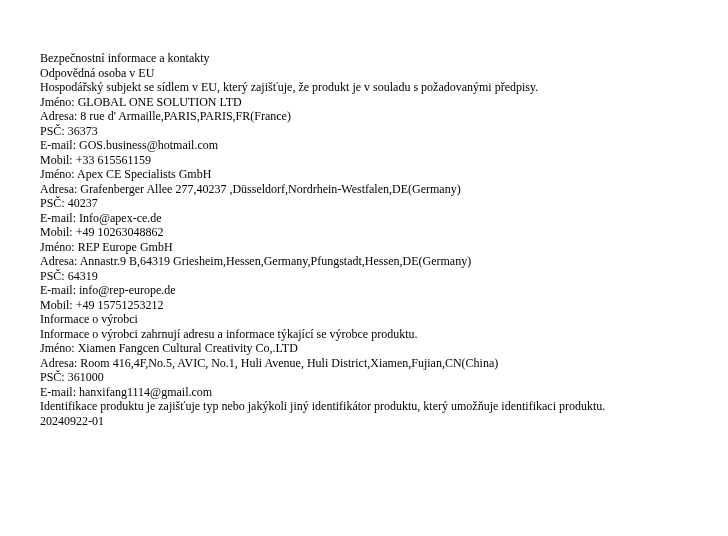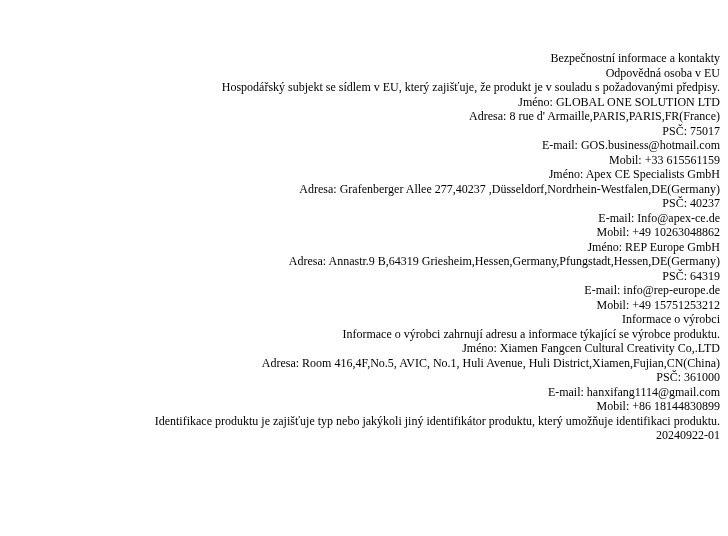--- a/index.html
+++ b/index.html
@@ -19,36 +19,35 @@
     position: absolute;
     left: 40px;
     top: 51px;
     width: 680px;
   }
   .line {
     font-size: 12px;
     line-height: 14.5px;
     white-space: nowrap;
     color: #000000;
-    text-align: right;
   }
 </style>
 </head>
 <body>
 
 <div class="page">
 
   <div class="line">Bezpečnostní informace a kontakty</div>
 
   <div class="line">Odpovědná osoba v EU</div>
   <div class="line">Hospodářský subjekt se sídlem v EU, který zajišťuje, že produkt je v souladu s požadovanými předpisy.</div>
 
   <div class="line">Jméno: GLOBAL ONE SOLUTION LTD</div>
   <div class="line">Adresa: 8 rue d' Armaille,PARIS,PARIS,FR(France)</div>
-  <div class="line">PSČ: 75017</div>
+  <div class="line">PSČ: 36373</div>
   <div class="line">E-mail: GOS.business@hotmail.com</div>
   <div class="line">Mobil: +33 615561159</div>
 
   <div class="line">Jméno: Apex CE Specialists GmbH</div>
   <div class="line">Adresa: Grafenberger Allee 277,40237 ,Düsseldorf,Nordrhein-Westfalen,DE(Germany)</div>
   <div class="line">PSČ: 40237</div>
   <div class="line">E-mail: Info@apex-ce.de</div>
   <div class="line">Mobil: +49 10263048862</div>
 
   <div class="line">Jméno: REP Europe GmbH</div>
@@ -57,18 +56,17 @@
   <div class="line">E-mail: info@rep-europe.de</div>
   <div class="line">Mobil: +49 15751253212</div>
 
   <div class="line">Informace o výrobci</div>
   <div class="line">Informace o výrobci zahrnují adresu a informace týkající se výrobce produktu.</div>
 
   <div class="line">Jméno: Xiamen Fangcen Cultural Creativity Co,.LTD</div>
   <div class="line">Adresa: Room 416,4F,No.5, AVIC, No.1, Huli Avenue, Huli District,Xiamen,Fujian,CN(China)</div>
   <div class="line">PSČ: 361000</div>
   <div class="line">E-mail: hanxifang1114@gmail.com</div>
-  <div class="line">Mobil: +86 18144830899</div>
 
   <div class="line">Identifikace produktu je zajišťuje typ nebo jakýkoli jiný identifikátor produktu, který umožňuje identifikaci produktu.</div>
   <div class="line">20240922-01</div>
 
 </div>
 
 </body></html>

